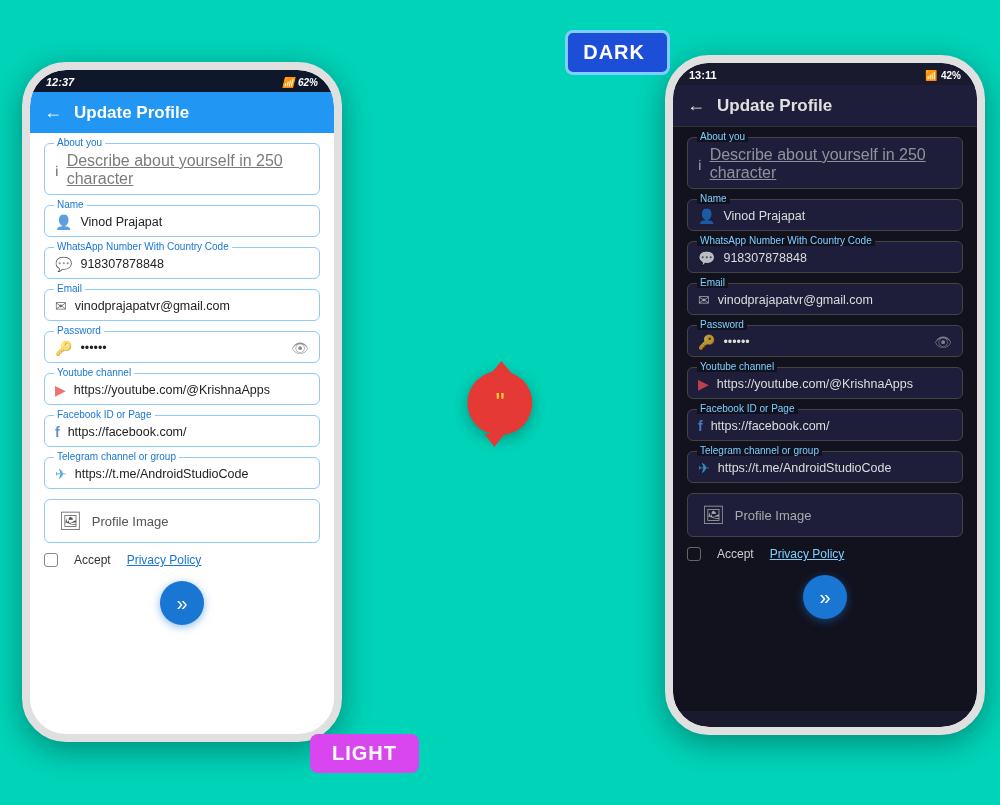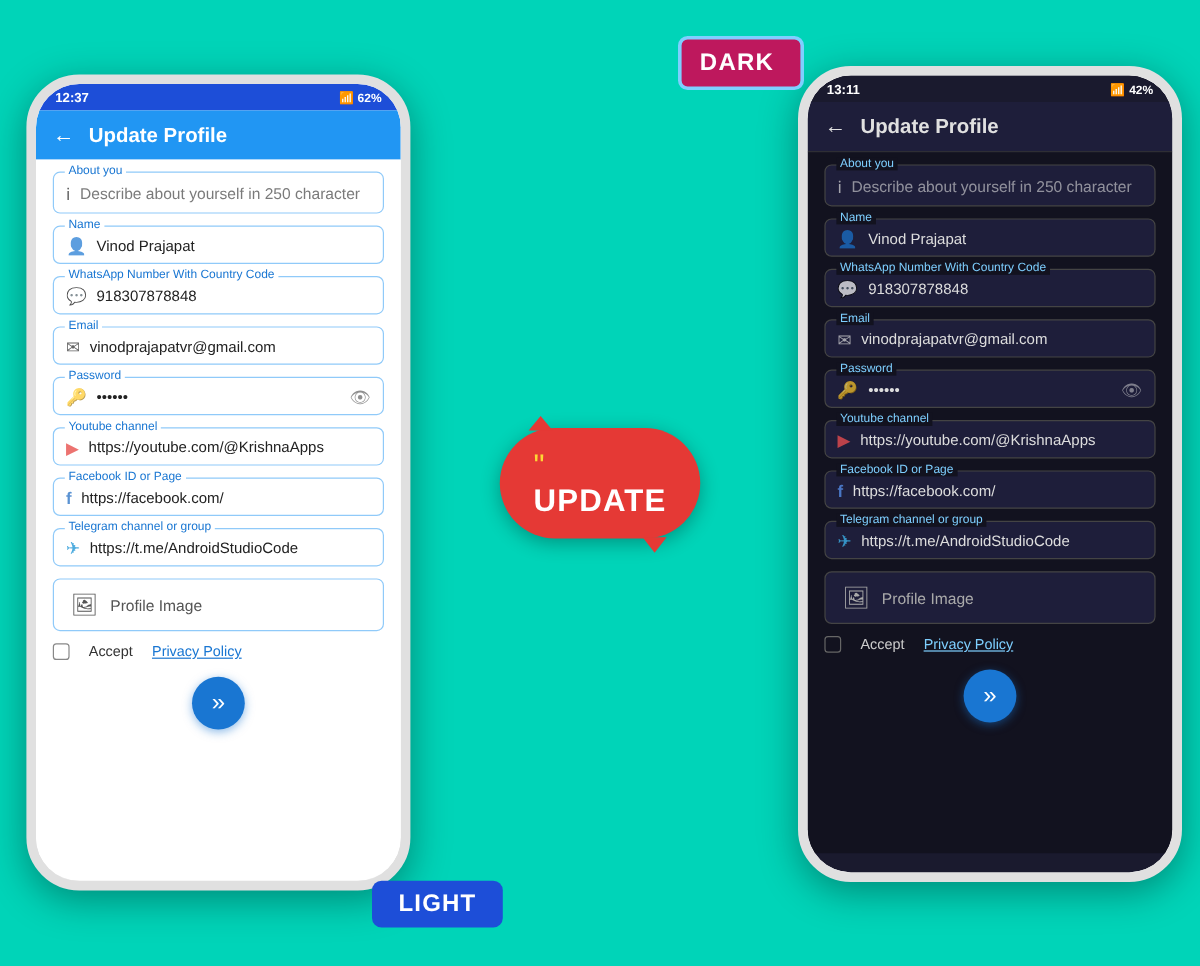--- a/index.html
+++ b/index.html
@@ -53,22 +53,23 @@
     
     .status-bar {
       display: flex;
       justify-content: space-between;
       align-items: center;
       padding: 6px 16px 4px;
       font-size: 11px;
       font-weight: 600;
     }
     .status-bar-light {
-      background: #1d4ed8;
+      background: #0f172a;
       color: white;
+      font-style: italic;
     }
     .status-bar-dark {
       background: #1a1a2e;
       color: #ffffff;
     }
     .status-icons {
       display: flex;
       gap: 3px;
       align-items: center;
       font-size: 10px;
@@ -150,22 +151,23 @@
     .field-icon {
       font-size: 14px;
       flex-shrink: 0;
       opacity: 0.7;
     }
     .field-text {
       font-size: 12.5px;
       flex: 1;
     }
     .field-text-hint {
-      font-size: 13px;
+      font-size: 16px;
       opacity: 0.6;
+      text-decoration: underline;
     }
     .eye-icon {
       font-size: 14px;
       opacity: 0.5;
       margin-left: auto;
     }
 
     
     .profile-field {
       border-radius: 6px;
@@ -295,28 +297,28 @@
       padding: 8px 22px;
       border-radius: 8px;
       font-size: 20px;
       font-weight: 900;
       color: white;
       letter-spacing: 1px;
     }
     .label-dark {
       top: 30px;
       right: 330px;
-      background: #be185d;
+      background: #1d4ed8;
       border: 3px solid #7ecfff;
       padding-left: 15px;
     }
     .label-light {
       bottom: 32px;
       left: 310px;
-      background: #1d4ed8;
+      background: #d946ef;
     }
   </style>
 </head>
 <body>
 
 <div class="phone phone-light">
   <div class="phone-inner">
 
     <div class="status-bar status-bar-light">
       <span>12:37</span>
@@ -527,15 +529,14 @@
   <span>DARK</span>
 </div>
 
 <div class="corner-label label-light">
   <span>LIGHT</span>
 </div>
 
 <div class="center-badge">
   <div class="speech-bubble">
     <div class="quote-top">"</div>
-    <div class="badge-text">UPDATE</div>
   </div>
 </div>
 
 </body></html>

